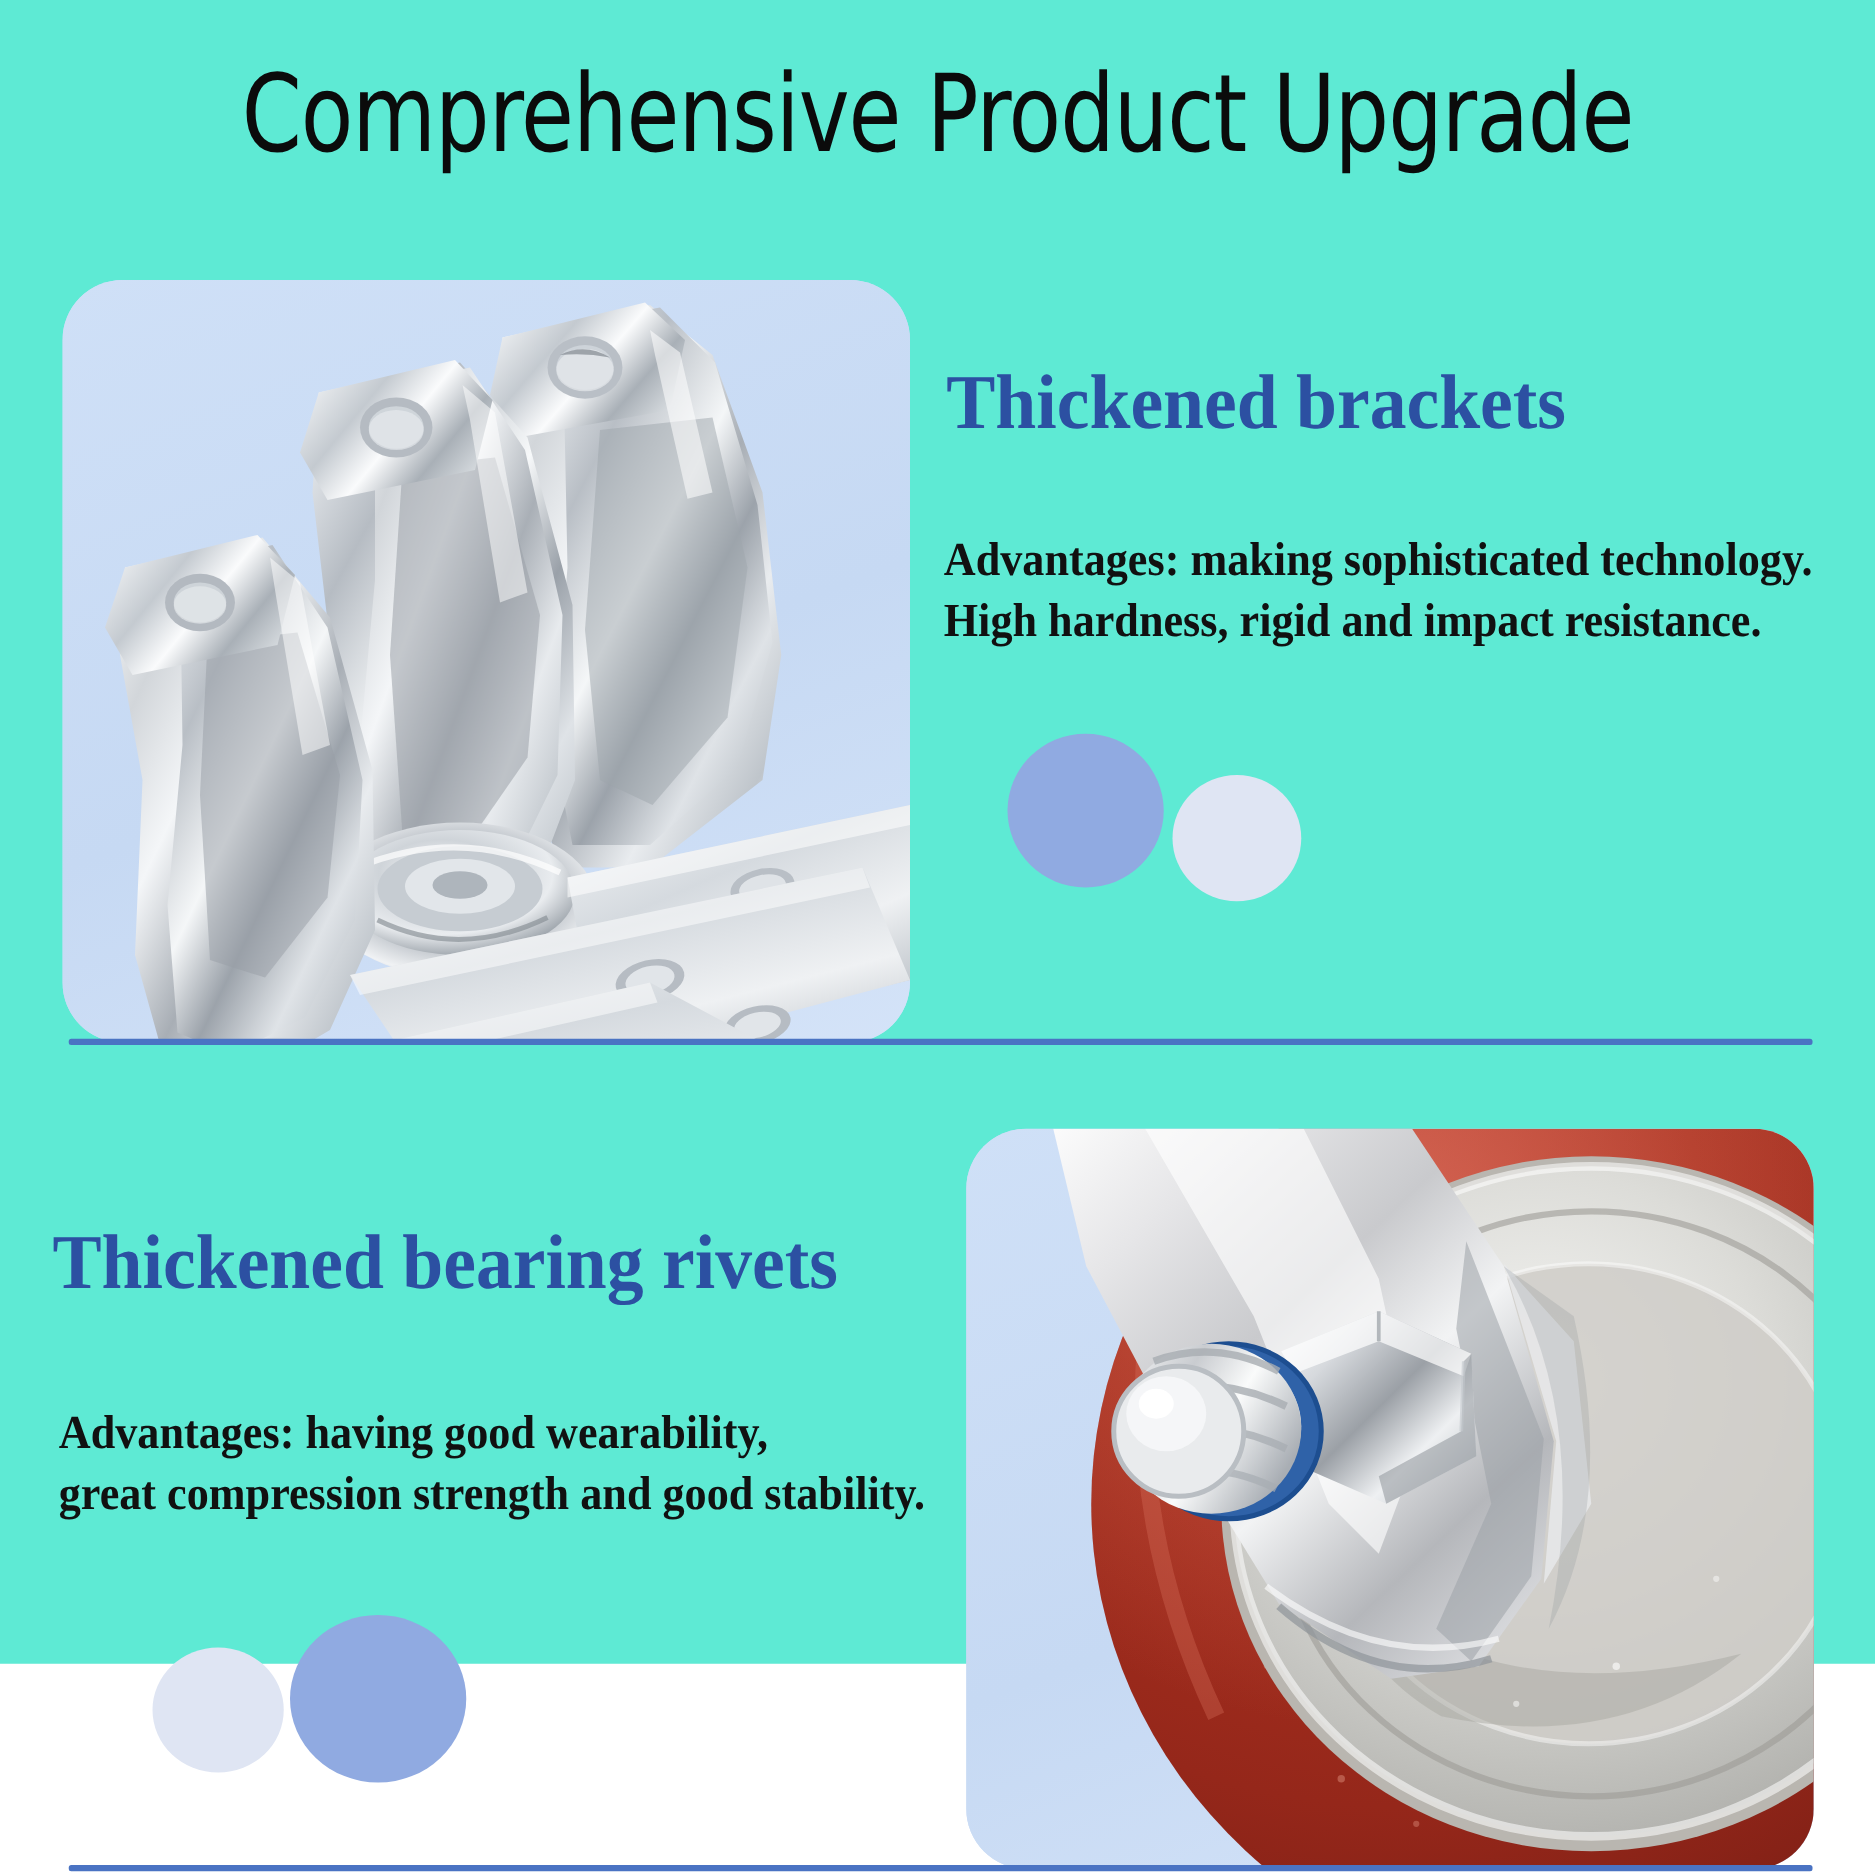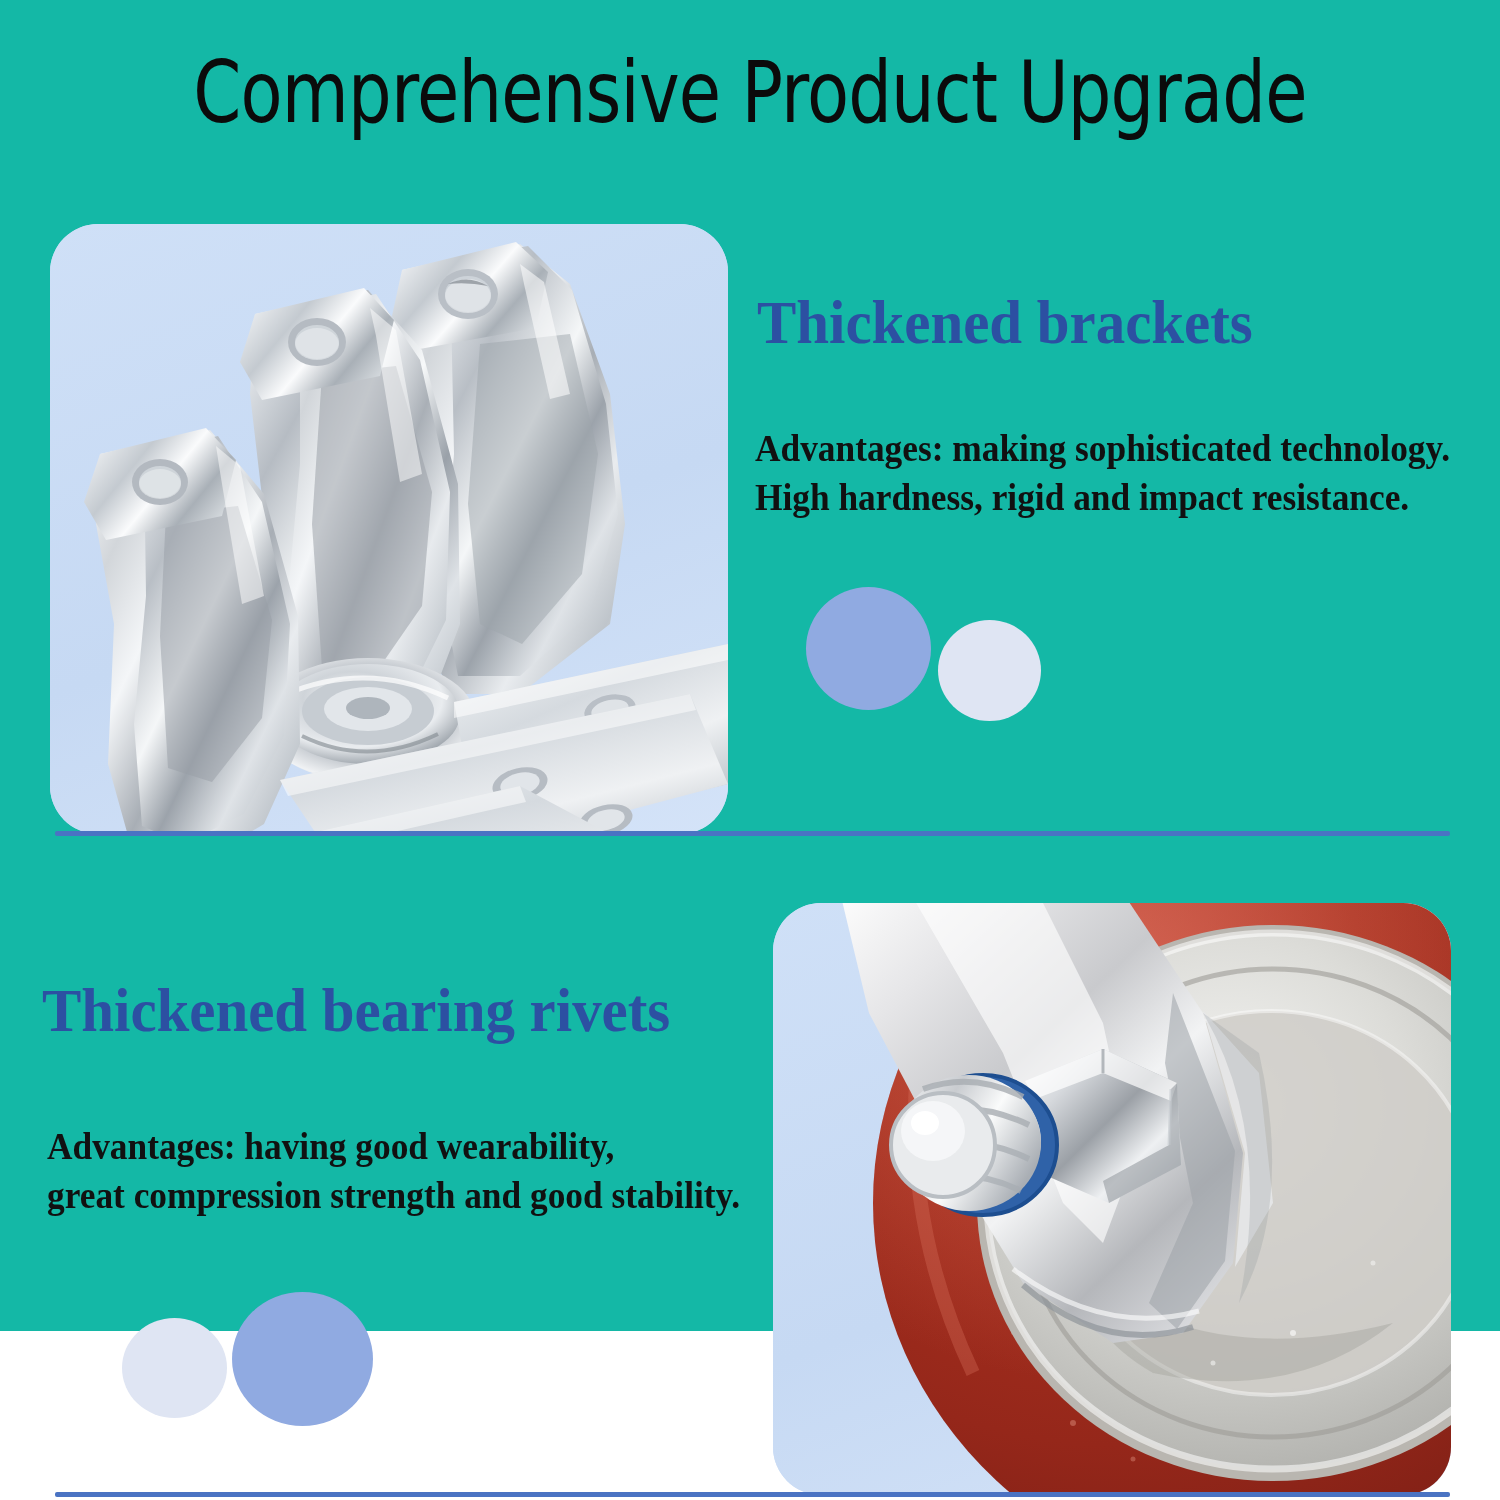--- a/index.html
+++ b/index.html
@@ -2,21 +2,21 @@
 <html><head>
 <meta charset="utf-8">
 <style>
   * { margin:0; padding:0; box-sizing:border-box; }
   html, body {
     width:1500px; height:1500px;
     background:#ffffff;
     font-family:"Liberation Serif", serif;
     overflow:hidden;
   }
-  .page { position:relative; width:1500px; height:1331px; background:#14b8a6; }
+  .page { position:relative; width:1500px; height:1331px; background:#5eead4; }
 
   
   .title {
     position:absolute; left:0; top:42px; width:1500px;
     text-align:center;
     font-family:"DejaVu Sans", sans-serif;
     font-size:86px;
     font-weight:400;
     letter-spacing:-1px;
     color:#0b0b0b;

